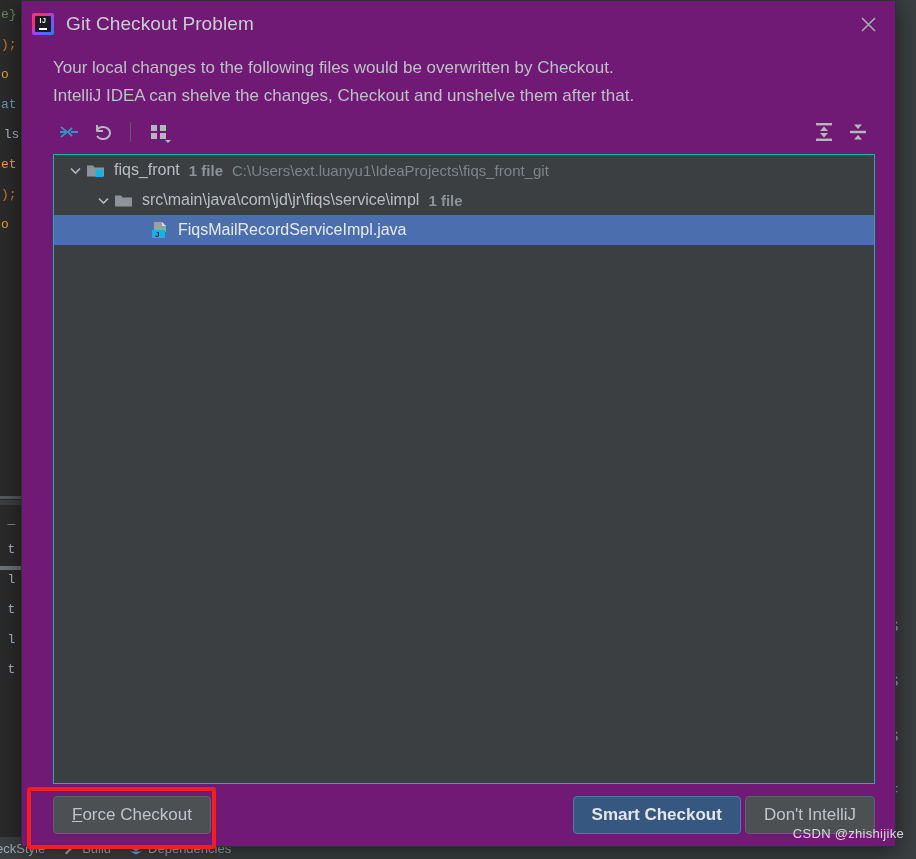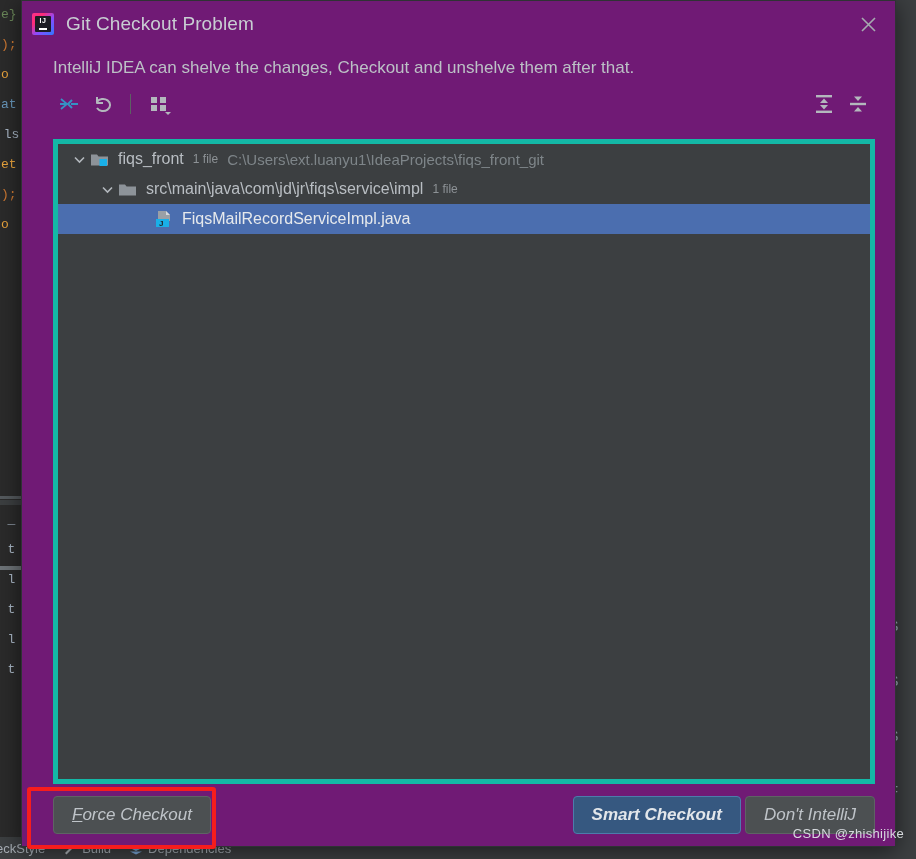--- a/index.html
+++ b/index.html
@@ -92,40 +92,40 @@
     height: 44px; display: flex; align-items: center; padding: 0 20px 0 30px; flex: none; gap: 0;
   }
   .tb-btn {
     width: 34px; height: 30px; display: flex; align-items: center; justify-content: center; cursor: pointer;
   }
   .tb-sep { width: 1px; height: 20px; background: #5c6063; margin: 0 10px; }
   .tb-spacer { flex: 1; }
 
   
   #tree-wrap {
-    margin: 13px 20px 0 31px; flex: 1; background: #3c3f41;
-    border: 5px solid #14b8a6; overflow: hidden; position: relative;
+    margin: 0 20px 0 31px; flex: 1; background: #3c3f41;
+    border: 1px solid #14b8a6; overflow: hidden; position: relative;
   }
   .tree-row {
     height: 30px; display: flex; align-items: center; white-space: nowrap;
     font-size: 16px; color: #b9bec3; cursor: pointer;
   }
   .tree-row.level0 { padding-left: 10px; }
   .tree-row.level1 { padding-left: 38px; }
   .tree-row.level2 { padding-left: 96px; }
   .tree-row.selected { background: #4b6eaf; color: #e6e9ec; }
   .twisty { width: 22px; height: 22px; flex: none; display: flex; align-items: center; justify-content: center; }
   .node-ico { width: 20px; height: 18px; flex: none; margin-right: 8px; display: flex; align-items: center; }
   .node-label { margin-right: 9px; }
-  .node-count { color: #8d9296; margin-right: 9px; font-size: 12px; }
+  .node-count { color: #8d9296; margin-right: 9px; font-size: 15px; font-weight: bold; }
   .node-path { color: #7e8589; font-size: 15px; }
 
   
   #btnbar {
-    height: 62px; flex: none; display: flex; align-items: center; padding: 0 20px 0 31px; font-style: italic;
+    height: 62px; flex: none; display: flex; align-items: center; padding: 0 20px 0 31px;
   }
   .btn {
     height: 38px; min-width: 118px; padding: 0 18px;
     background: #4c5052; border: 1px solid #5e6364; border-radius: 4px;
     color: #bfc4c9; font-size: 17px; display: flex; align-items: center; justify-content: center;
     cursor: pointer; font-family: "Liberation Sans", sans-serif;
   }
   .btn.primary {
     background: #365880; border-color: #4c7cab; color: #e2e6ea; font-weight: bold;
   }
@@ -221,20 +221,21 @@
     </div>
     <div id="dialog-title">Git Checkout Problem</div>
     <div id="close-btn">
       <svg width="17" height="17" viewBox="0 0 17 17">
         <path d="M2 2 L15 15 M15 2 L2 15" stroke="#a6abb0" stroke-width="1.6" fill="none"></path>
       </svg>
     </div>
   </div>
 
   <div id="message">
+    <div>Your local changes to the following files would be overwritten by Checkout.</div>
     <div>IntelliJ IDEA can shelve the changes, Checkout and unshelve them after that.</div>
   </div>
 
   <div id="toolbar">
     <div class="tb-btn" title="Show Diff">
       <svg width="22" height="20" viewBox="0 0 22 20">
         <path d="M2 10 h7" stroke="#3592c4" stroke-width="2" fill="none"></path>
         <path d="M3 5 l6 5 -6 5" stroke="#3592c4" stroke-width="1.7" fill="none"></path>
         <path d="M20 10 h-7 M14 6 l-4 4 4 4" stroke="#3592c4" stroke-width="2" fill="none" stroke-linejoin="round"></path>
       </svg>

